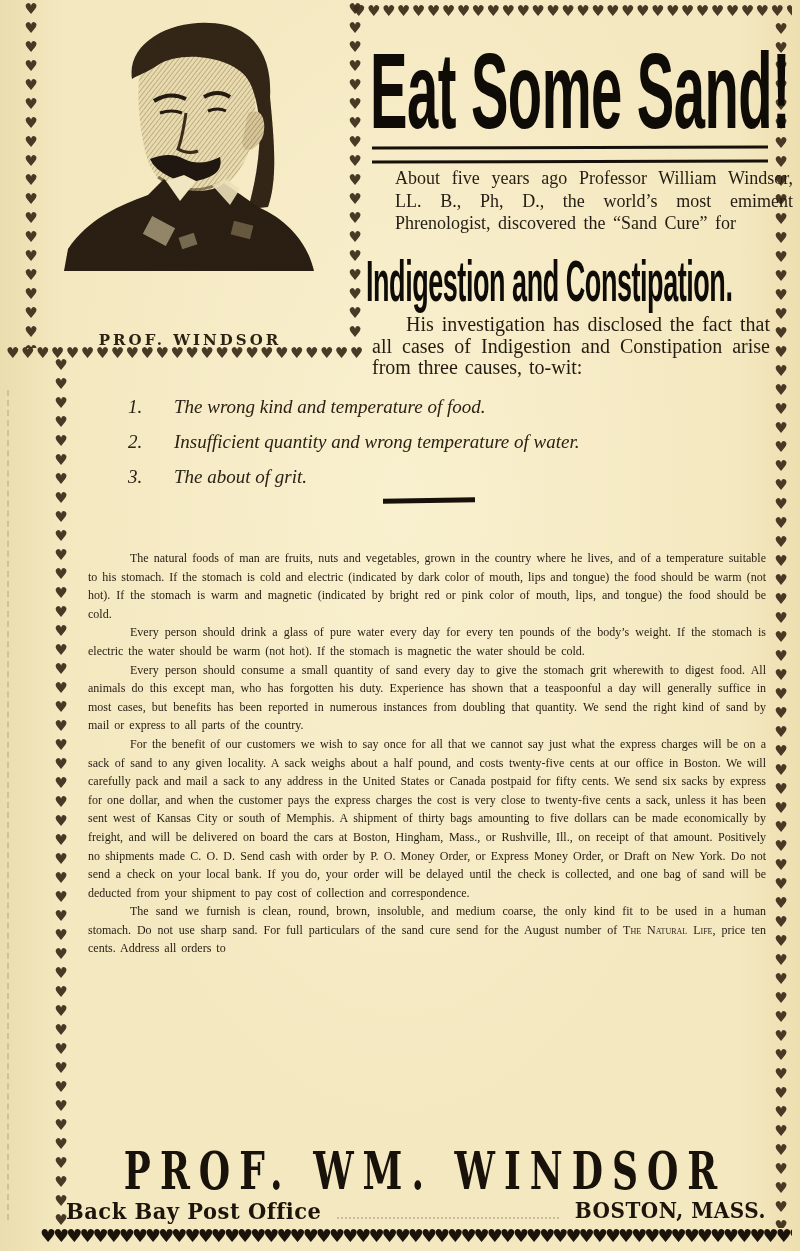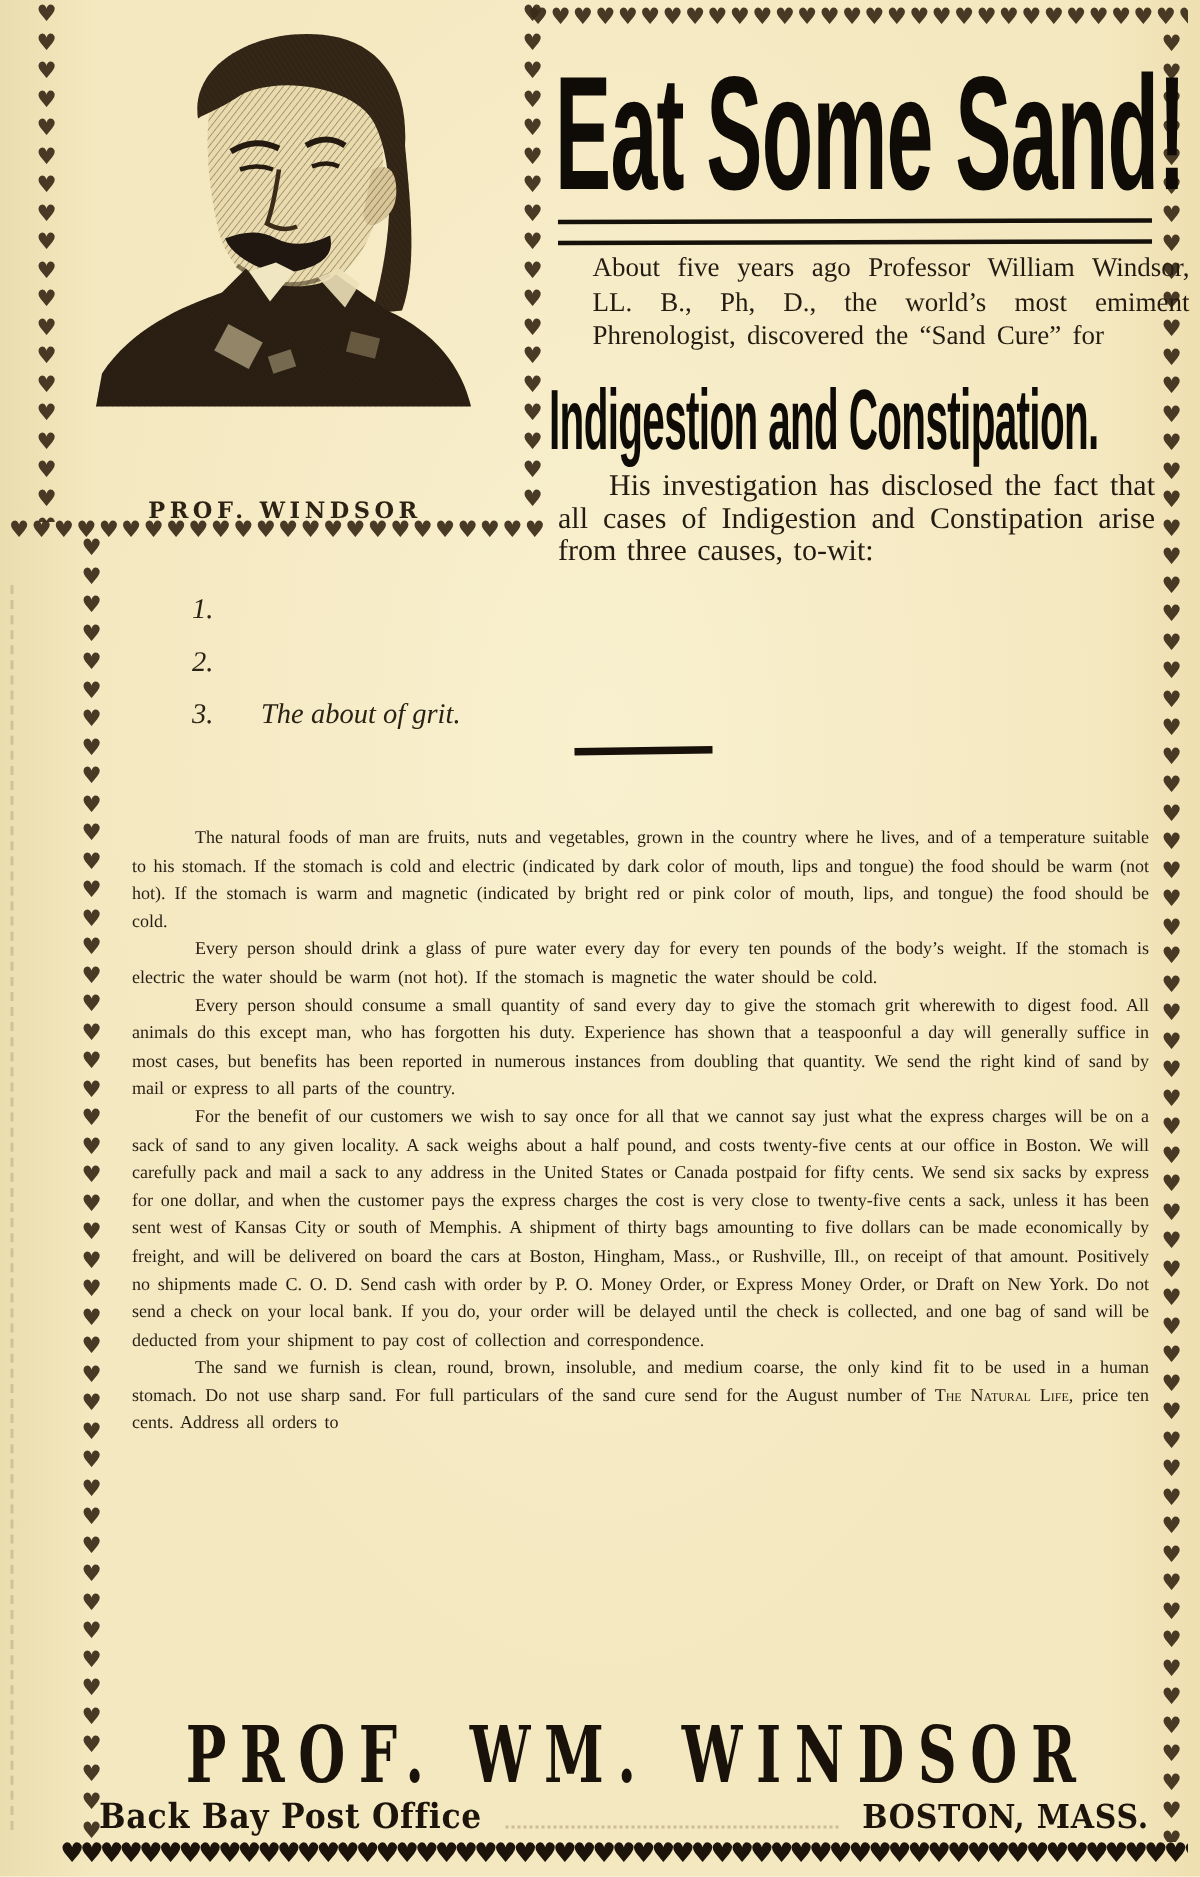--- a/index.html
+++ b/index.html
@@ -121,23 +121,25 @@
   <div class="caption">PROF. WINDSOR</div>
 
   <div class="condensed" style="position:absolute; left:370px; top:28px; font-size:54px; transform:scale(1.04,2.0);">Eat Some Sand!</div>
   <div class="rule-double"></div>
   <p class="col-right serif-par intro" style="position:absolute;">About five years ago Professor William Windsor, LL. B., Ph, D., the world’s most emiment Phrenologist, discovered the “Sand Cure” for</p>
   <div class="condensed" style="position:absolute; left:366px; top:250px; font-size:30px; transform:scale(0.9,1.9);">Indigestion and Constipation.</div>
   <p class="col-right serif-par invest" style="position:absolute;">His investigation has disclosed the fact that all cases of Indigestion and Constipation arise from three causes, to-wit:</p>
 
   <div class="cause" style="top:396px;">
     <span class="num">1.</span>
+    <span>The wrong kind and temperature of food.</span>
   </div>
   <div class="cause" style="top:431px;">
     <span class="num">2.</span>
+    <span>Insufficient quantity and wrong temperature of water.</span>
   </div>
   <div class="cause" style="top:466px;">
     <span class="num">3.</span>
     <span>The about of grit.</span>
   </div>
 
   <div class="divider-bar"></div>
 
   <div class="bodytext">
     <p>The natural foods of man are fruits, nuts and vegetables, grown in the country where he lives, and of a temperature suitable to his stomach.  If the stomach is cold and electric (indicated by dark color of mouth, lips and tongue) the food should be warm (not hot).  If the stomach is warm and magnetic (indicated by bright red or pink color of mouth, lips, and tongue) the food should be cold.</p>

